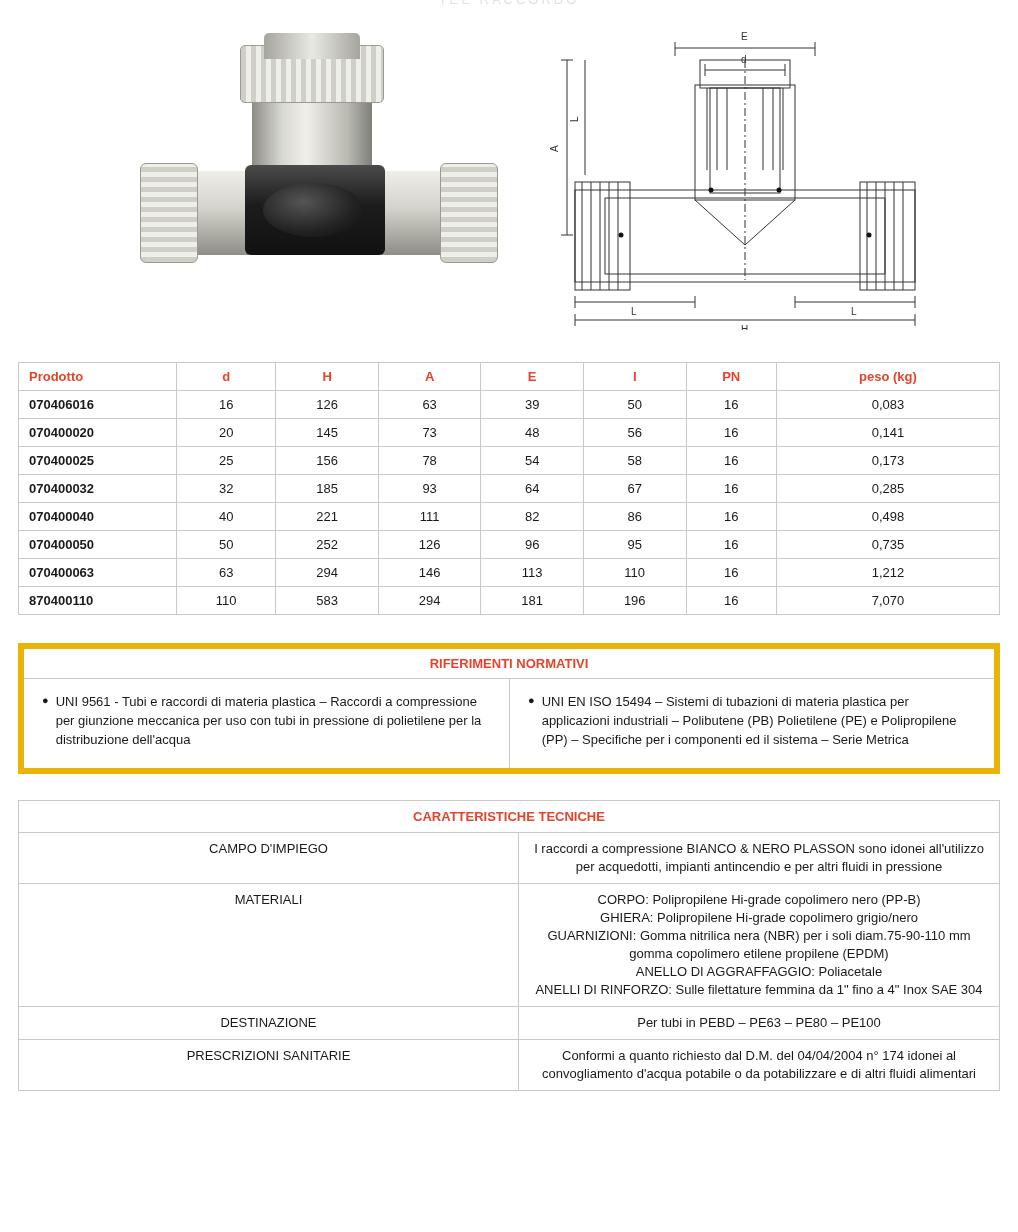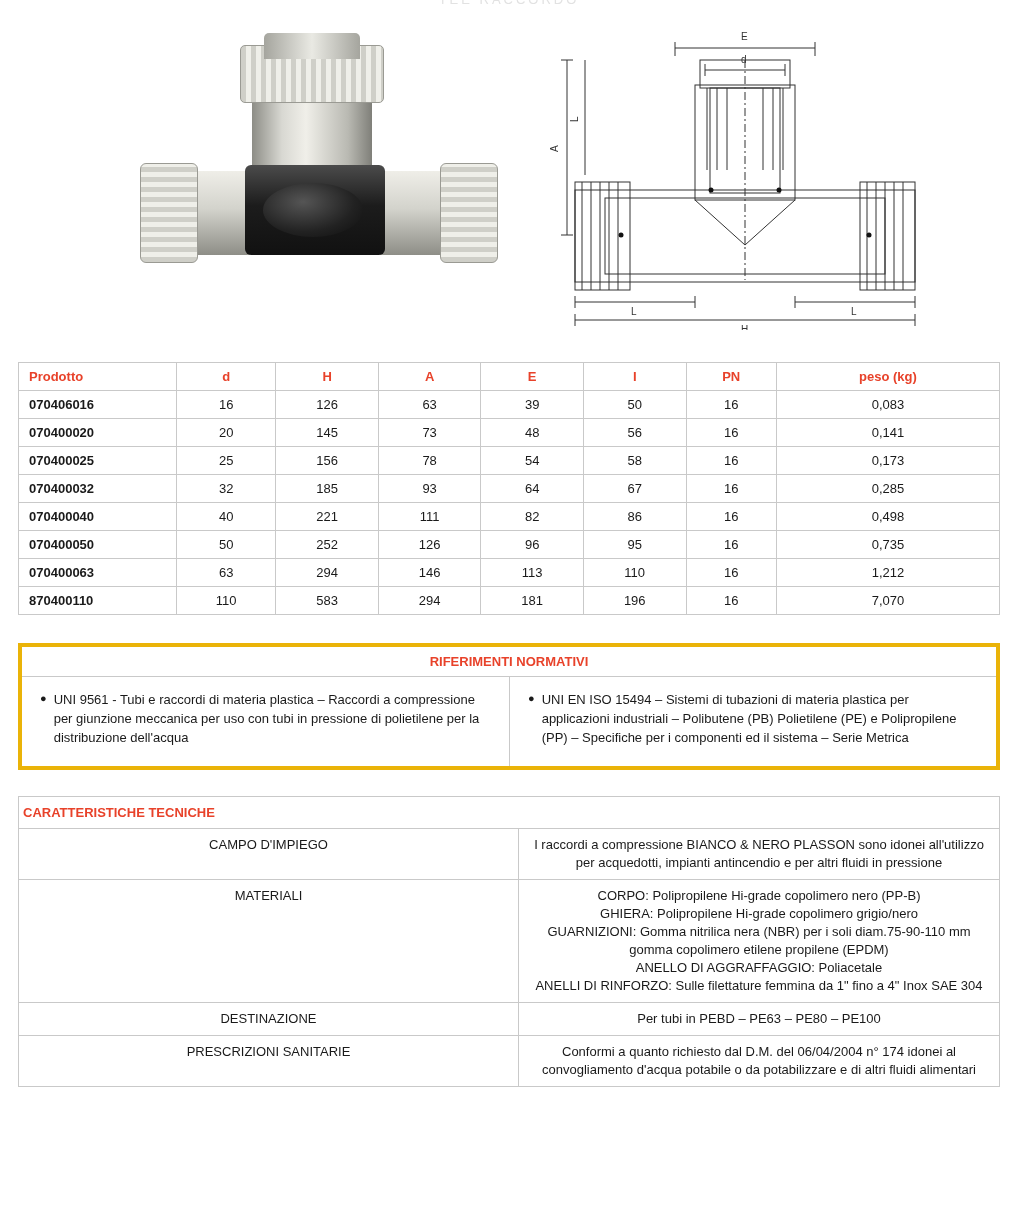--- a/index.html
+++ b/index.html
@@ -140,21 +140,21 @@
     text-align: left;
     padding-left: 10px;
     width: 158px;
   }
   table.dims td.first { font-weight: bold; }
 
   
   .block {
     width: 982px;
     margin: 28px auto 0 auto;
-    border: 4px solid #eab308;
+    border: 6px solid #eab308;
   }
   .block-title {
     text-align: center;
     color: #e8422a;
     font-weight: bold;
     font-size: 13px;
     padding: 7px 4px;
     border-bottom: 1px solid #c9c9c9;
   }
   .refs {
@@ -186,24 +186,24 @@
   }
   table.tech td {
     border: 1px solid #c9c9c9;
     padding: 7px 10px;
     vertical-align: top;
     line-height: 1.38;
     text-align: center;
   }
   table.tech td.label { width: 500px; }
   table.tech .tech-head {
-    text-align: left;
+    text-align: center;
     color: #e8422a;
     font-weight: bold;
-    padding: 7px 4px;
+    padding: 7px 16px;
   }
   .small-note { white-space: pre-line; }
 </style>
 </head>
 <body>
 
 <div class="page">
 
   <div class="illustration-row">
 
@@ -437,18 +437,18 @@
 GUARNIZIONI: Gomma nitrilica nera (NBR) per i soli diam.75-90-110 mm gomma copolimero etilene propilene (EPDM)
 ANELLO DI AGGRAFFAGGIO: Poliacetale
 ANELLI DI RINFORZO: Sulle filettature femmina da 1" fino a 4" Inox SAE 304</td>
       </tr>
       <tr>
         <td class="label">DESTINAZIONE</td>
         <td class="small-note">Per tubi in PEBD – PE63 – PE80 – PE100</td>
       </tr>
       <tr>
         <td class="label">PRESCRIZIONI SANITARIE</td>
-        <td class="small-note">Conformi a quanto richiesto dal D.M. del 06/04/2004 n° 174 idonei al convogliamento d'acqua potabile o da potabilizzare e di altri fluidi alimentari</td>
+        <td class="small-note">Conformi a quanto richiesto dal D.M. del 04/04/2004 n° 174 idonei al convogliamento d'acqua potabile o da potabilizzare e di altri fluidi alimentari</td>
       </tr>
     </tbody>
   </table>
 
 </div>
 
 </body></html>

